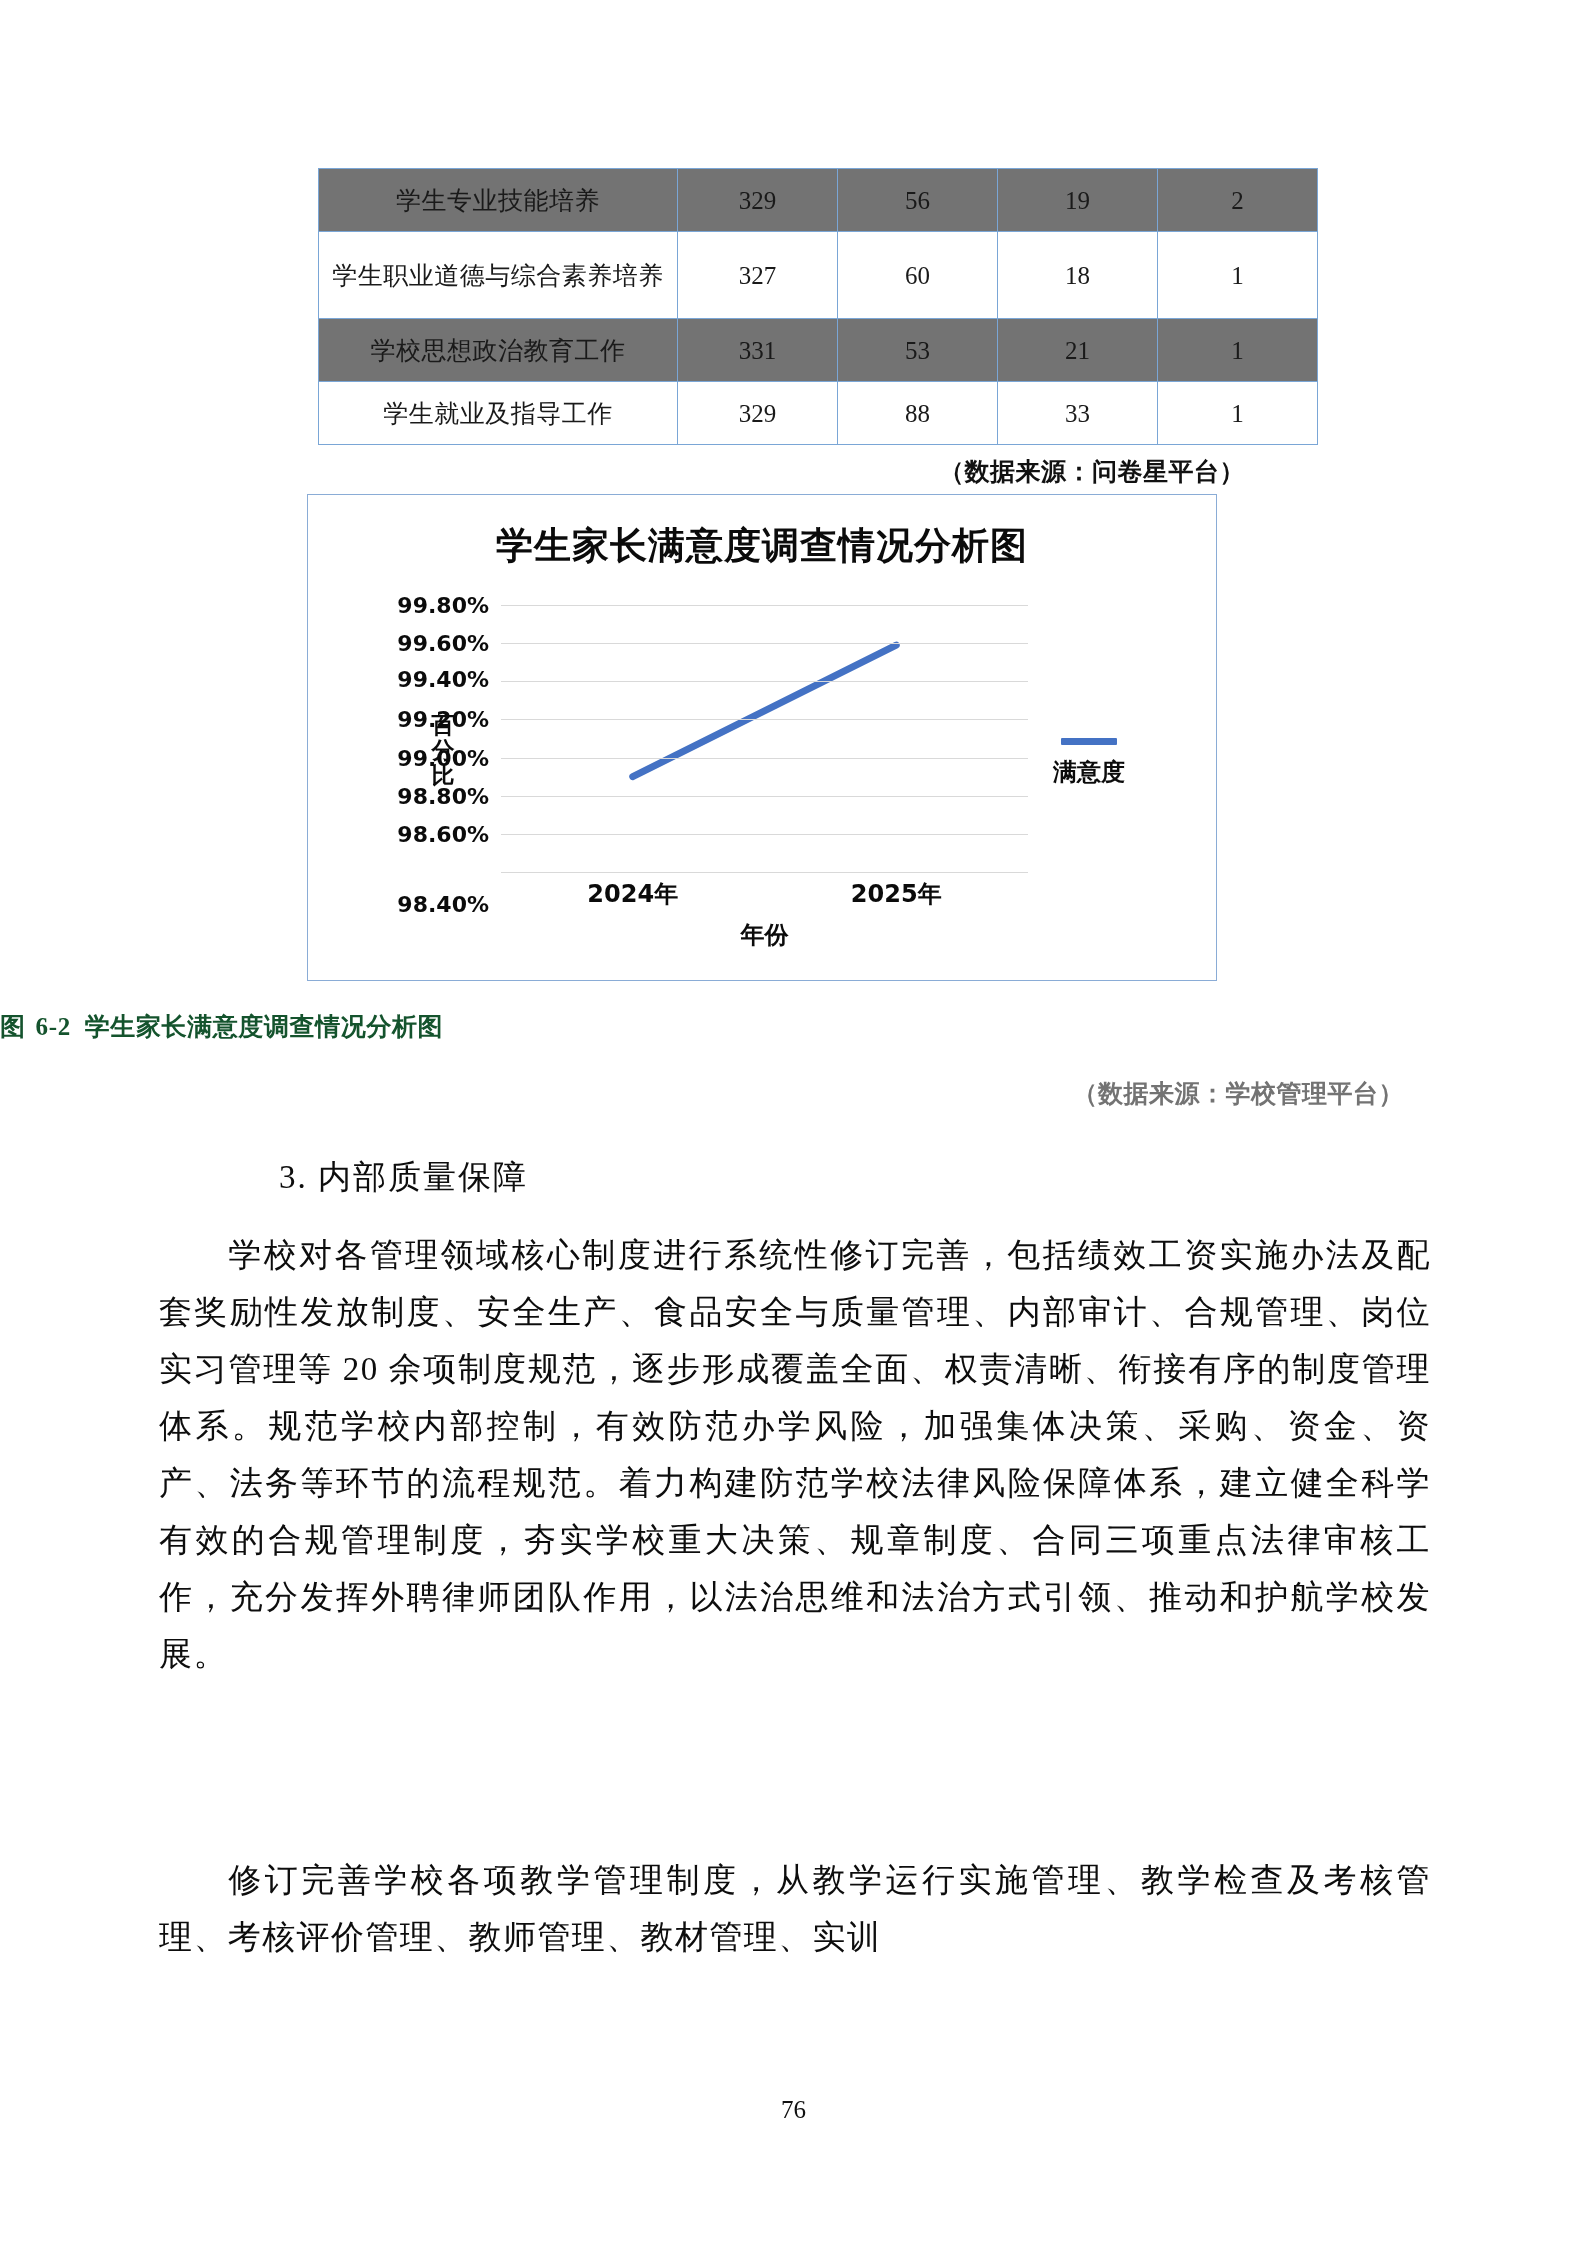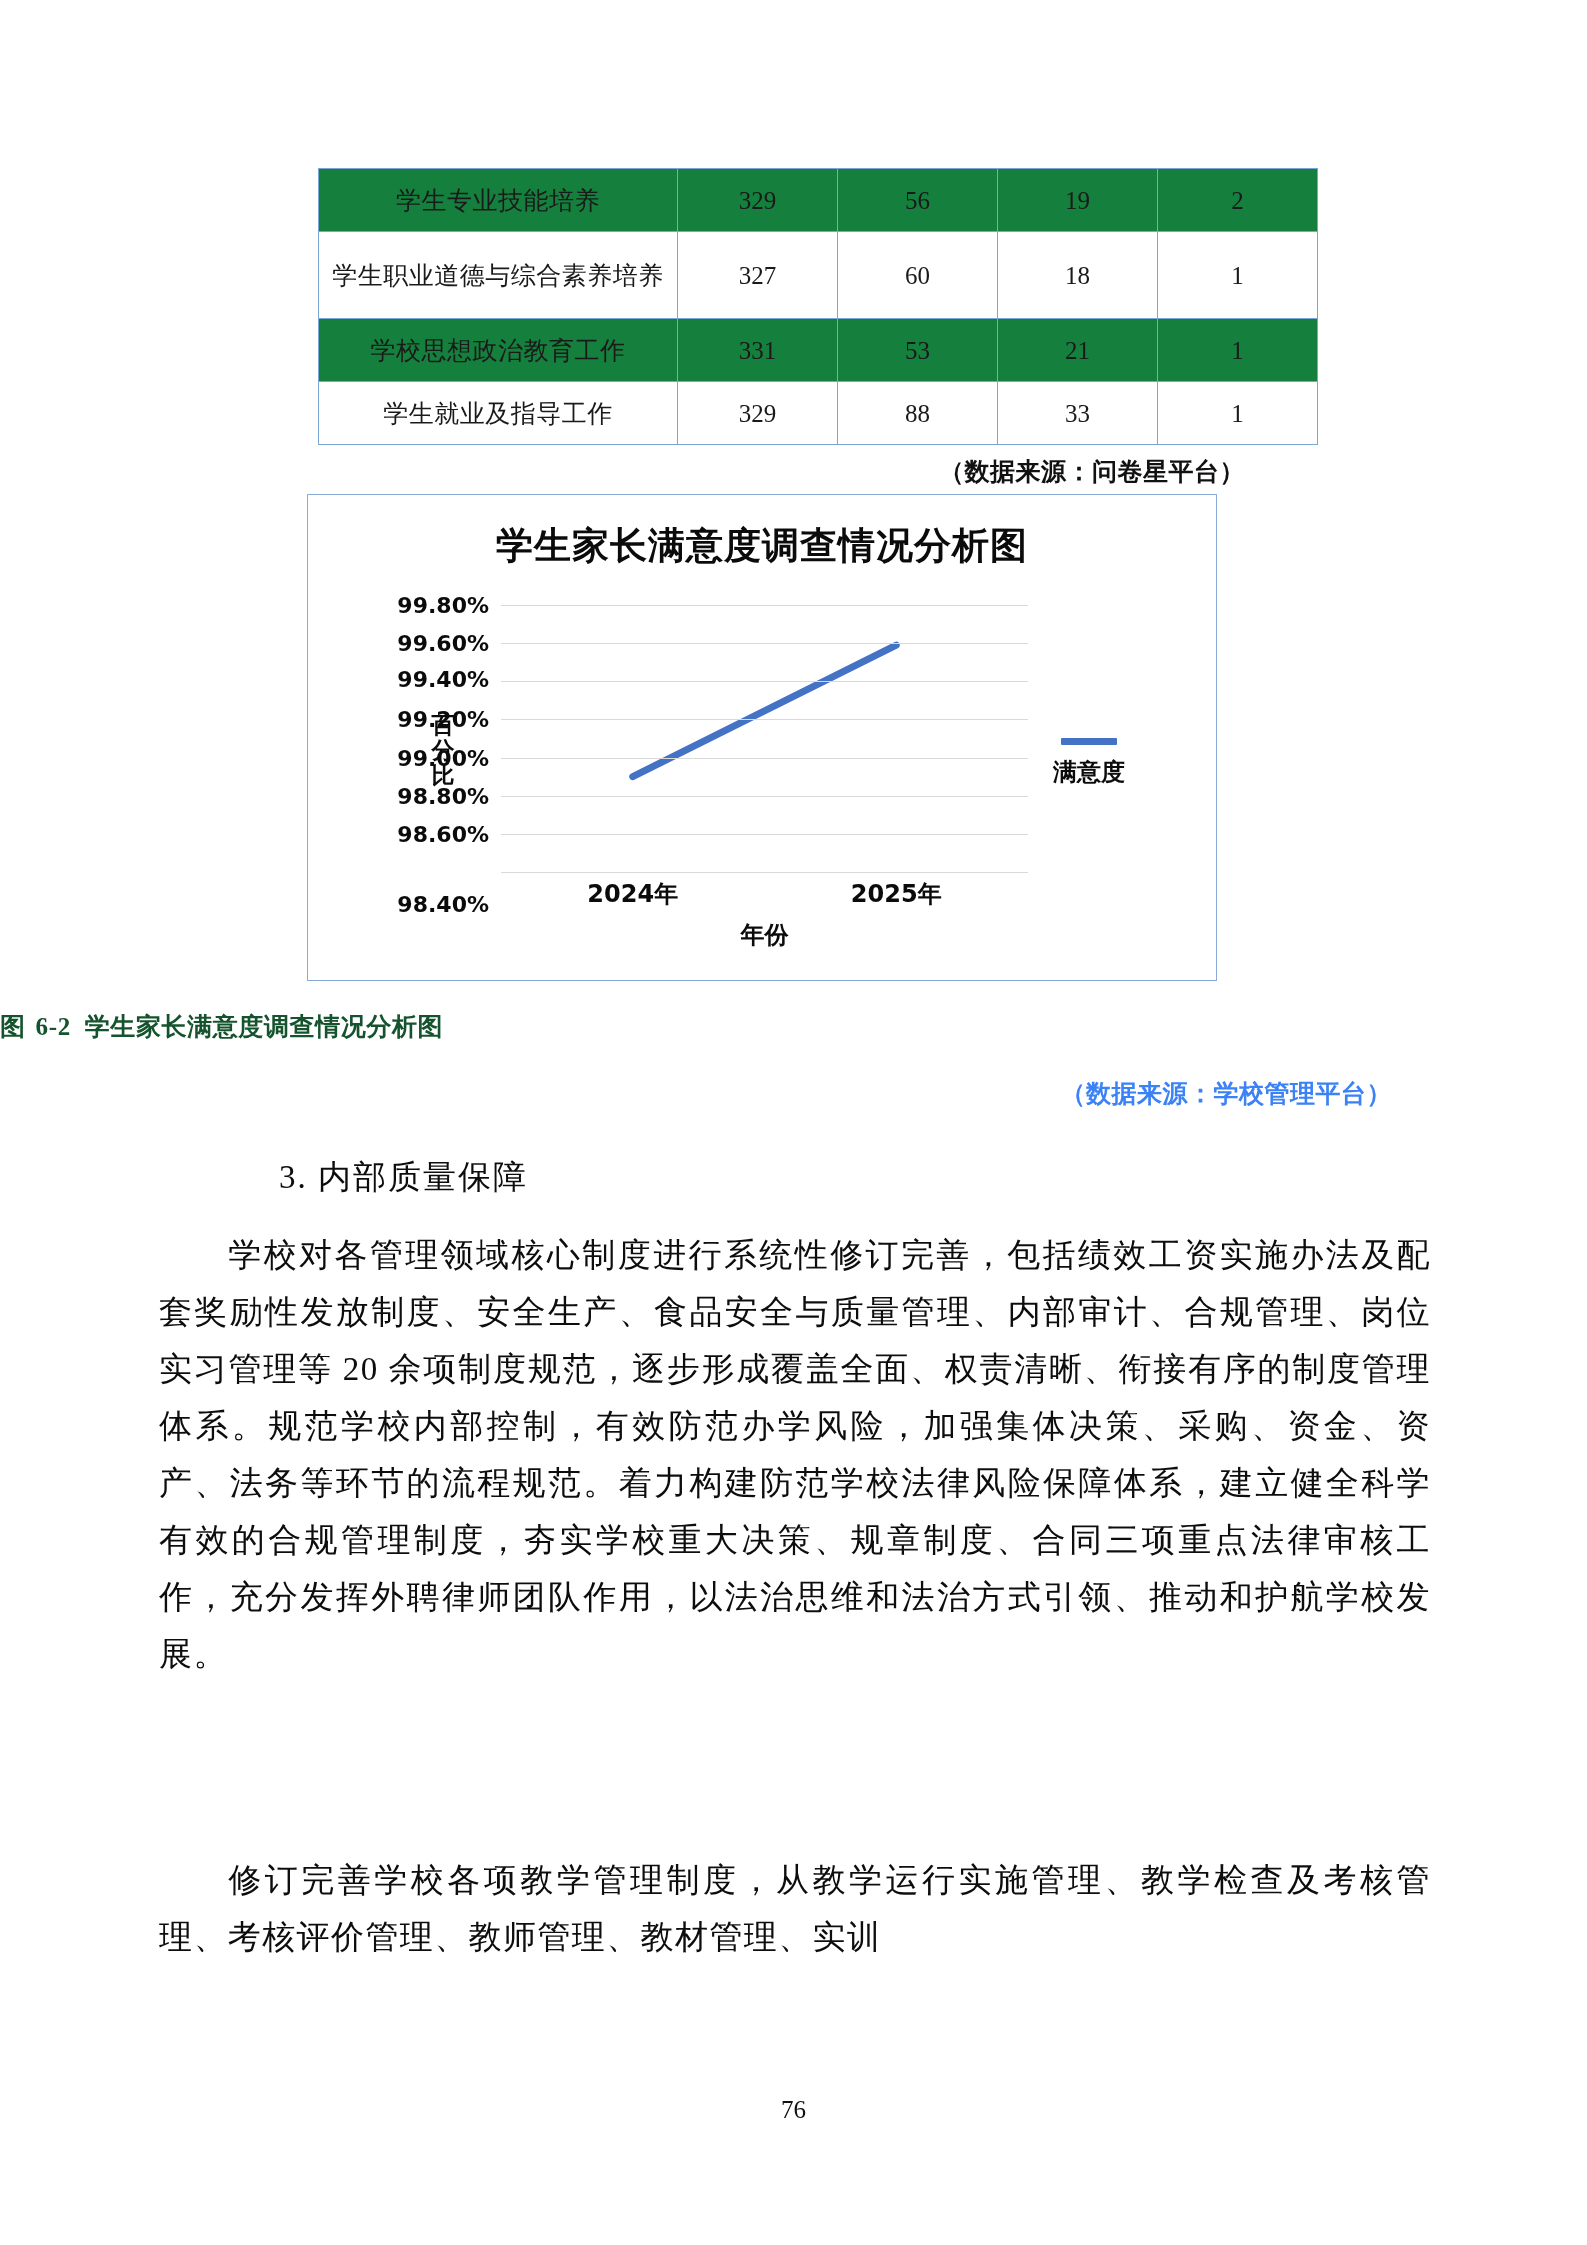--- a/index.html
+++ b/index.html
@@ -42,21 +42,21 @@
     font-size: 25px;
     color: #1a1a1a;
     padding: 6px 4px;
     line-height: 1.32;
   }
   table.survey td.label {
     width: 350px;
     letter-spacing: 0.5px;
   }
   table.survey td.num { width: 151px; }
-  table.survey tr.shaded td { background: #15803d; }
+  table.survey tr.shaded td { background: #737373; }
   table.survey tr.plain td { background: #ffffff; }
   table.survey tr.tall td { height: 74px; }
   table.survey tr.normal td { height: 50px; }
 
   .src-note-1 {
     position: absolute;
     left: 0;
     top: 455px;
     width: 1245px;
     text-align: right;
@@ -188,22 +188,23 @@
   .fig-caption .num { margin: 0 14px 0 10px; }
   .src-note-2 {
     position: absolute;
     left: 0;
     top: 1077px;
     width: 1392px;
     text-align: right;
     font-family: "Liberation Serif", "DejaVu Serif", serif;
     font-size: 25px;
     font-weight: bold;
-    color: #3b82f6;
+    color: #737373;
     letter-spacing: 0.5px;
+    padding-left: 12px;
   }
 
   
   .heading {
     position: absolute;
     left: 279px;
     top: 1155px;
     font-family: "Liberation Serif", "DejaVu Serif", serif;
     font-size: 33px;
     color: #0d0d0d;

